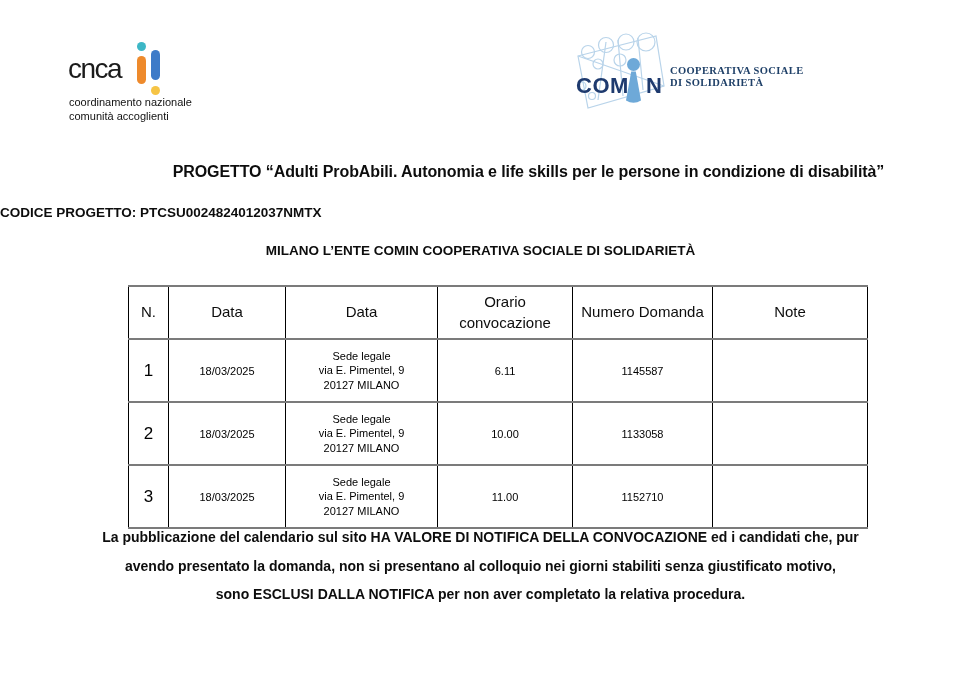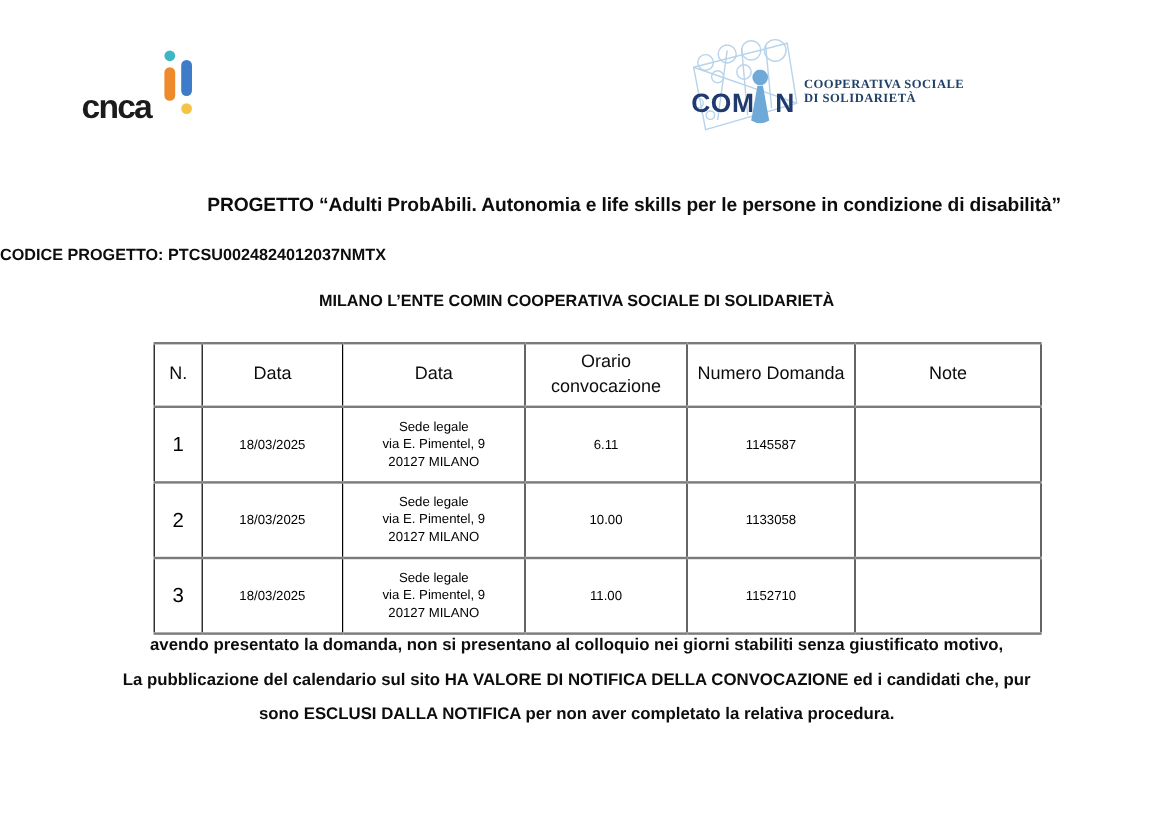--- a/index.html
+++ b/index.html
@@ -7,21 +7,21 @@
   body { font-family:"Liberation Sans", sans-serif; color:#000; }
   .page {
     position:relative; width:961px; height:680px; background:#fff; overflow:hidden;
   }
 
   
   .cnca-logo { position:absolute; left:68px; top:42px; width:190px; height:86px; }
   .cnca-row { position:relative; height:58px; }
   .cnca-word {
     position:absolute; left:0; top:11px;
-    font-size:28px; font-weight:700; letter-spacing:-1.5px; color:#1b1b1b;margin-top:20px;
+    font-size:28px; font-weight:400; letter-spacing:-1.5px; color:#1b1b1b;
   }
   .cnca-mark { position:absolute; left:58px; top:0; width:40px; height:58px; }
   .cnca-mark .dot-teal   { position:absolute; left:11px; top:0;   width:9px; height:9px; border-radius:50%; background:#3db7c6; }
   .cnca-mark .bar-orange { position:absolute; left:11px; top:14px; width:9px; height:28px; border-radius:5px; background:#ee8a2c; }
   .cnca-mark .bar-blue   { position:absolute; left:25px; top:8px;  width:9px; height:30px; border-radius:5px; background:#3e7bc8; }
   .cnca-mark .dot-yellow { position:absolute; left:25px; top:44px; width:9px; height:9px; border-radius:50%; background:#f6c445; }
   .cnca-tagline { position:absolute; left:1px; top:53px; font-size:11px; line-height:14px; color:#111; font-weight:500; }
 
   
   .comin-logo { position:absolute; left:568px; top:28px; width:260px; height:90px; }
@@ -83,20 +83,24 @@
 
   <div class="cnca-logo">
     <div class="cnca-row">
       <div class="cnca-word">cnca</div>
       <div class="cnca-mark">
         <span class="dot-teal"></span>
         <span class="bar-orange"></span>
         <span class="bar-blue"></span>
         <span class="dot-yellow"></span>
       </div>
+    </div>
+    <div class="cnca-tagline">
+      <div>coordinamento nazionale</div>
+      <div>comunità accoglienti</div>
     </div>
   </div>
 
   <div class="comin-logo">
     <svg class="comin-sketch" width="102" height="84" viewBox="0 0 102 84">
       <g fill="none" stroke="#b9d4ea" stroke-width="1.2">
         <path d="M10,26 L88,6 L96,56 L20,78 Z"></path>
         <path d="M30,70 L38,12"></path>
         <path d="M55,66 L50,10"></path>
         <path d="M75,60 L70,8"></path>
@@ -182,18 +186,18 @@
           <div>20127 MILANO</div>
         </td>
         <td class="cell-orario">11.00</td>
         <td class="cell-numero">1152710</td>
         <td class="cell-note"></td>
       </tr>
     </tbody>
   </table>
 
   <div class="footer-note">
+    <div>La pubblicazione del calendario sul sito HA VALORE DI NOTIFICA DELLA CONVOCAZIONE ed i candidati che, pur</div>
     <div>avendo presentato la domanda, non si presentano al colloquio nei giorni stabiliti senza giustificato motivo,</div>
-    <div>La pubblicazione del calendario sul sito HA VALORE DI NOTIFICA DELLA CONVOCAZIONE ed i candidati che, pur</div>
     <div>sono ESCLUSI DALLA NOTIFICA per non aver completato la relativa procedura.</div>
   </div>
 
 </div>
 
 </body></html>

